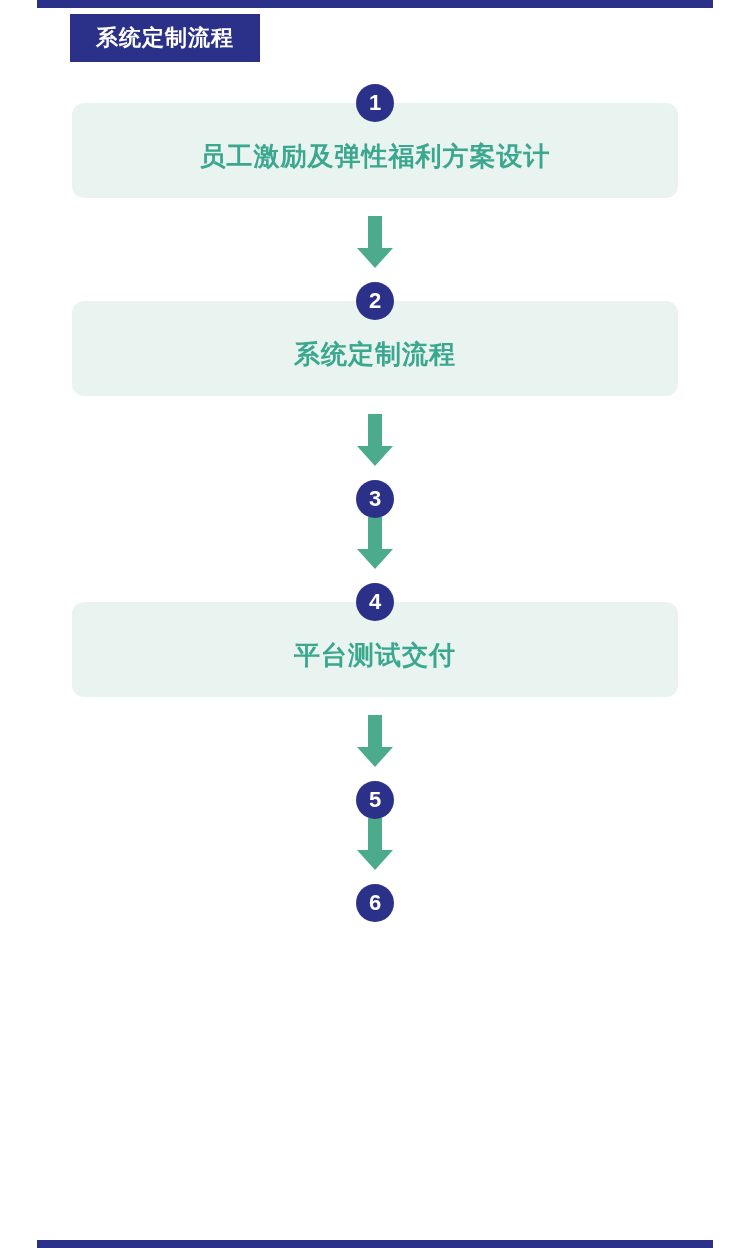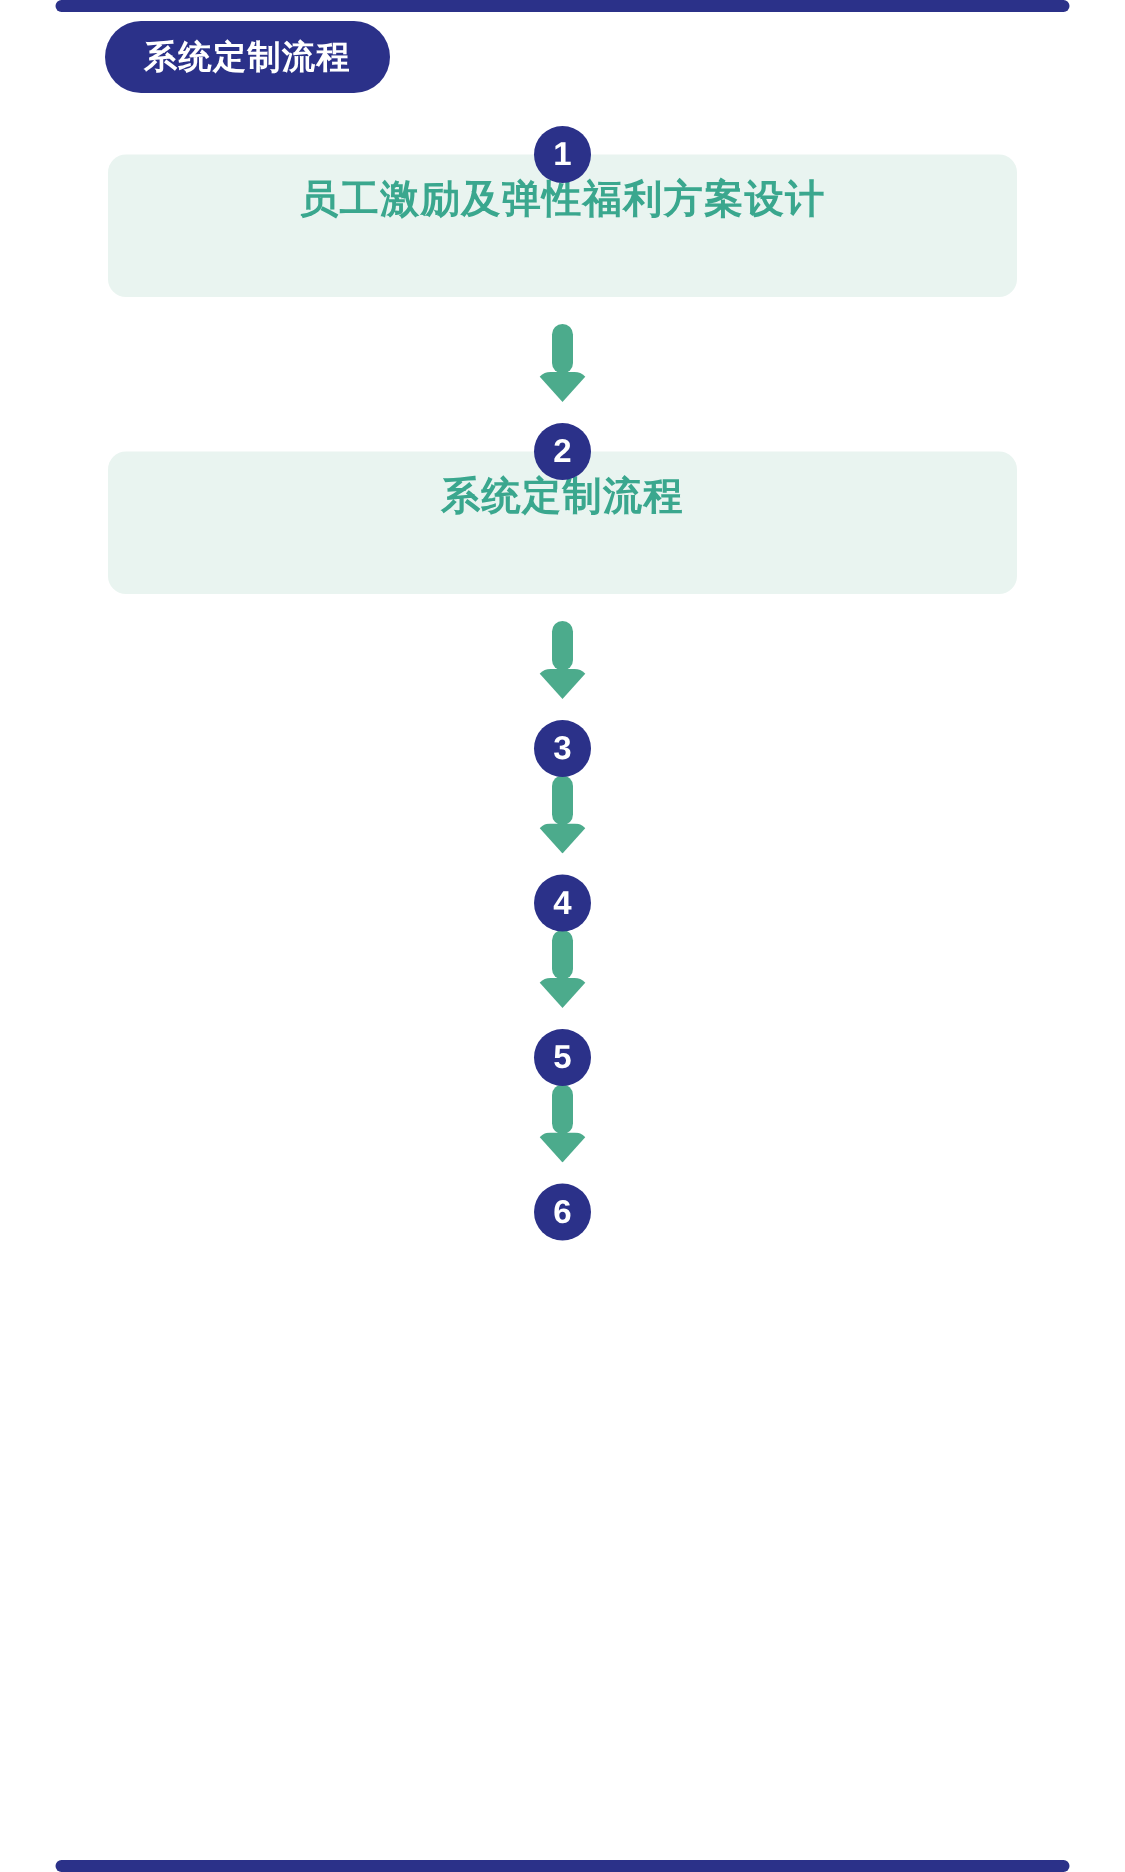--- a/index.html
+++ b/index.html
@@ -1,15 +1,15 @@
 <!DOCTYPE html>
 <html style="--navy: #2b3189; --mint: #e9f4f0; --teal: #3aa78e; --green: #4cab8c;"><head>
 <meta charset="utf-8">
 <style>
-  * { margin: 0; padding: 0; box-sizing: border-box; border-radius: 26px; }
+  * { margin: 0; padding: 0; box-sizing: border-box; }
   html, body { background: #ffffff; }
   .page {
     position: relative;
     width: 750px;
     height: 1248px;
     margin: 0 auto;
     background: #ffffff;
     overflow: hidden;
     font-family: "Liberation Sans", "DejaVu Sans", sans-serif;
   }
@@ -66,21 +66,21 @@
     justify-content: center;
     font-size: 22px;
     font-weight: bold;
     z-index: 2;
   }
   .step .box {
     height: 95px;
     background: var(--mint, #e9f4f0);
     border-radius: 12px;
     display: flex;
-    align-items: flex-start;
+    align-items: center;
     justify-content: center;
   }
   .step .label {
     color: var(--teal, #3aa78e);
     font-size: 26px;
     font-weight: bold;
     letter-spacing: 1px;
     padding-top: 12px;
     text-align: center;
   }
@@ -158,20 +158,23 @@
 
     <div class="arrow">
       <div class="stem"></div>
       <div class="head"></div>
     </div>
 
     <section class="step">
       <div class="circle">
         <span>4</span>
       </div>
+      <div class="box">
+        <span class="label">平台测试交付</span>
+      </div>
     </section>
 
     <div class="arrow">
       <div class="stem"></div>
       <div class="head"></div>
     </div>
 
     <section class="step">
       <div class="circle">
         <span>5</span>

